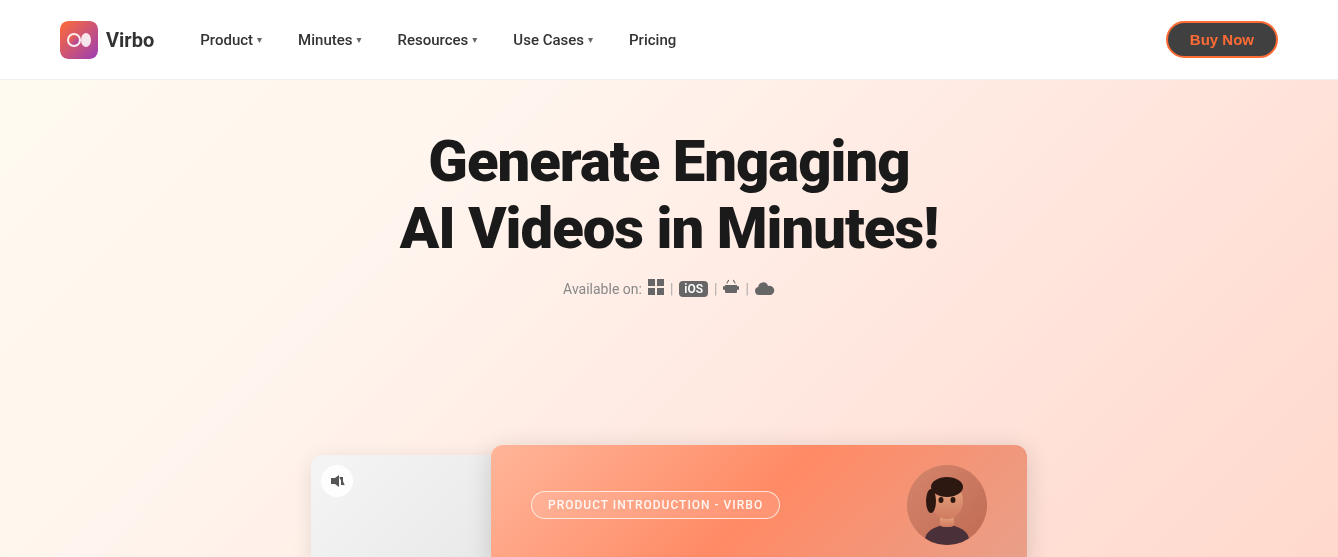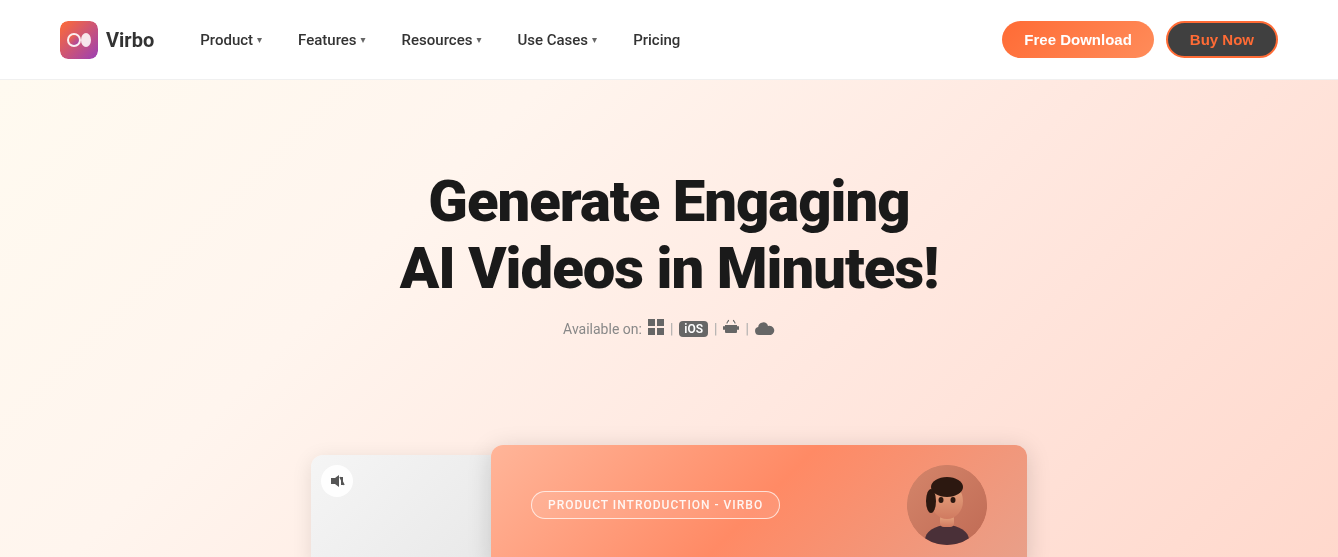--- a/index.html
+++ b/index.html
@@ -105,21 +105,20 @@
     }
 
     .hero-title {
       font-size: 58px;
       font-weight: 900;
       color: #1a1a1a;
       text-align: center;
       line-height: 1.15;
       margin-bottom: 18px;
       letter-spacing: -1px;
-      margin-top: 40px;
     }
 
     .hero-subtitle {
       font-size: 17px;
       color: #555;
       text-align: center;
       margin-bottom: 36px;
       max-width: 600px;
       line-height: 1.6;
     }
@@ -277,38 +276,37 @@
     </div>
     <span class="logo-text">Virbo</span>
   </a>
 
   <div class="nav-links">
     <div class="nav-item">
       <span>Product</span>
       <span class="chevron">▾</span>
     </div>
     <div class="nav-item">
-      <span>Features</span>
+      <span>Minutes</span>
       <span class="chevron">▾</span>
     </div>
     <div class="nav-item">
       <span>Resources</span>
       <span class="chevron">▾</span>
     </div>
     <div class="nav-item">
       <span>Use Cases</span>
       <span class="chevron">▾</span>
     </div>
     <div class="nav-item">
       <span>Pricing</span>
     </div>
   </div>
 
   <div class="nav-actions">
-    <button class="btn-free-download">Free Download</button>
     <button class="btn-buy-now">Buy Now</button>
   </div>
 </nav>
 
 <section class="hero">
   <h1 class="hero-title">
     <span>Generate Engaging</span><br>
     <span>AI Videos in Minutes!</span>
   </h1>
 

